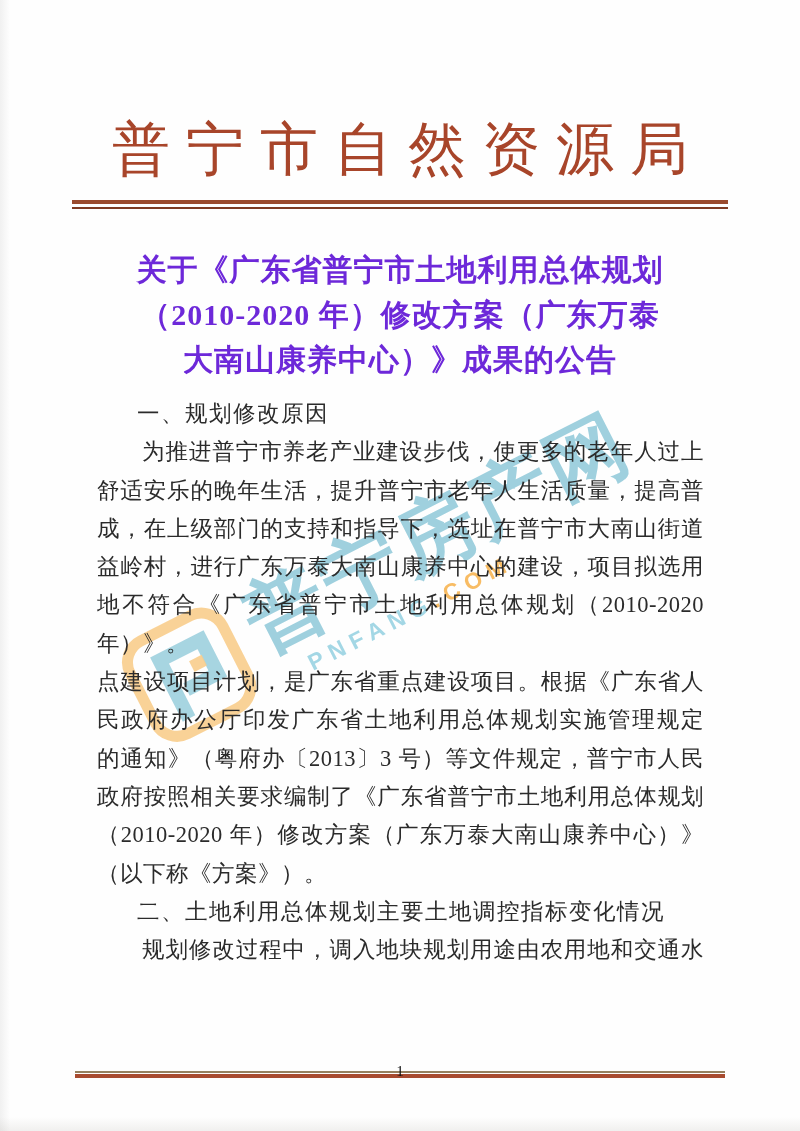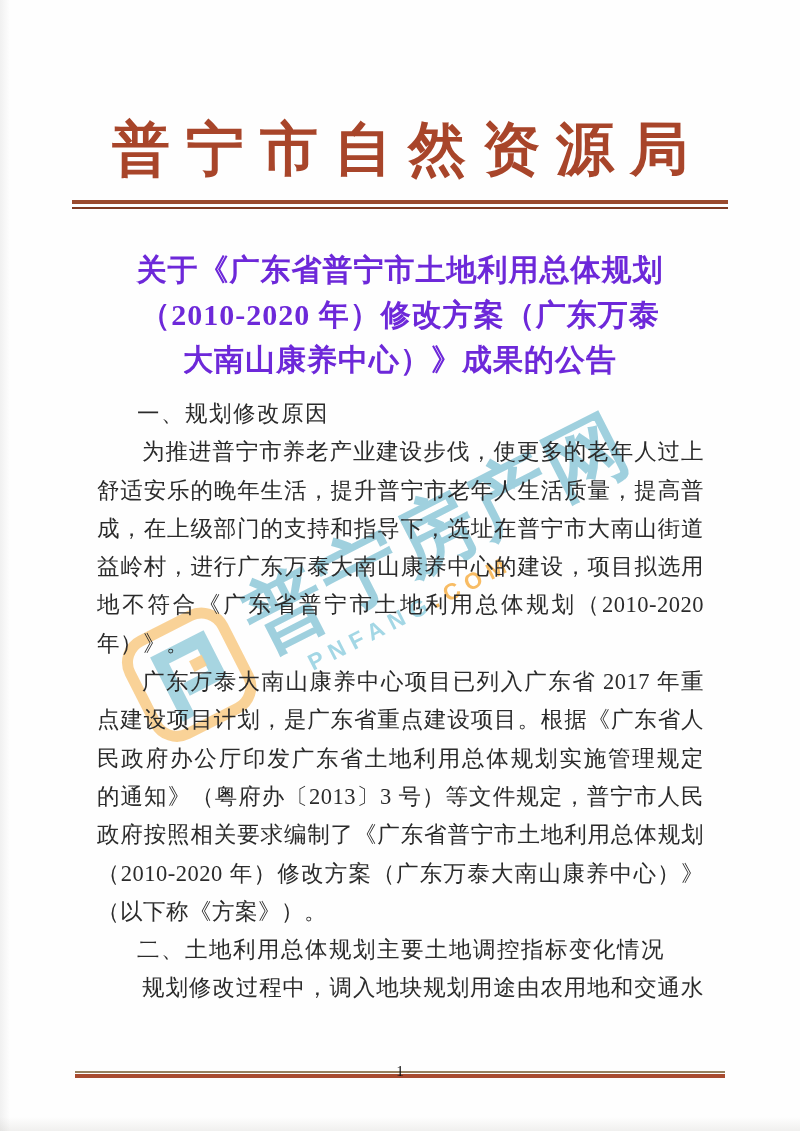--- a/index.html
+++ b/index.html
@@ -46,21 +46,21 @@
     color: rgba(140,205,222,0.80); white-space: nowrap;
   }
   .wm-url .tld { color: rgba(245,166,48,0.75); }
 
   
   .content { position: absolute; inset: 0; z-index: 2; }
 
   .org-title {
     position: absolute; top: 112px; left: 0; right: 0;
     text-align: center;
-    font-size: 58px; line-height: 76px; font-weight: 700;
+    font-size: 58px; line-height: 76px; font-weight: 400;
     color: #a8452a;
     letter-spacing: 16px; text-indent: 16px;
     white-space: nowrap;
   }
   .rule-thick { position: absolute; top: 200px; left: 72px; right: 72px; height: 4px; background: #9a4a2e; }
   .rule-thin  { position: absolute; top: 207px; left: 72px; right: 72px; height: 2px; background: #7e3a23; }
 
   .doc-title {
     position: absolute; top: 247px; left: 60px; right: 60px;
     text-align: center; color: #6d28d9;
@@ -119,21 +119,20 @@
     </div>
 
     <div class="body-text">
       <div class="bline h">一、规划修改原因</div>
       <div class="bline full ind">为推进普宁市养老产业建设步伐，使更多的老年人过上</div>
       <div class="bline full">舒适安乐的晚年生活，提升普宁市老年人生活质量，提高普</div>
       <div class="bline full">成，在上级部门的支持和指导下，选址在普宁市大南山街道</div>
       <div class="bline full">益岭村，进行广东万泰大南山康养中心的建设，项目拟选用</div>
       <div class="bline full">地不符合《广东省普宁市土地利用总体规划（2010-2020</div>
       <div class="bline end">年）》。</div>
-      <div class="bline full ind">广东万泰大南山康养中心项目已列入广东省 2017 年重</div>
       <div class="bline full">点建设项目计划，是广东省重点建设项目。根据《广东省人</div>
       <div class="bline full">民政府办公厅印发广东省土地利用总体规划实施管理规定</div>
       <div class="bline full">的通知》（粤府办〔2013〕3 号）等文件规定，普宁市人民</div>
       <div class="bline full">政府按照相关要求编制了《广东省普宁市土地利用总体规划</div>
       <div class="bline full">（2010-2020 年）修改方案（广东万泰大南山康养中心）》</div>
       <div class="bline end">（以下称《方案》）。</div>
       <div class="bline h">二、土地利用总体规划主要土地调控指标变化情况</div>
       <div class="bline full ind">规划修改过程中，调入地块规划用途由农用地和交通水</div>
     </div>
 

